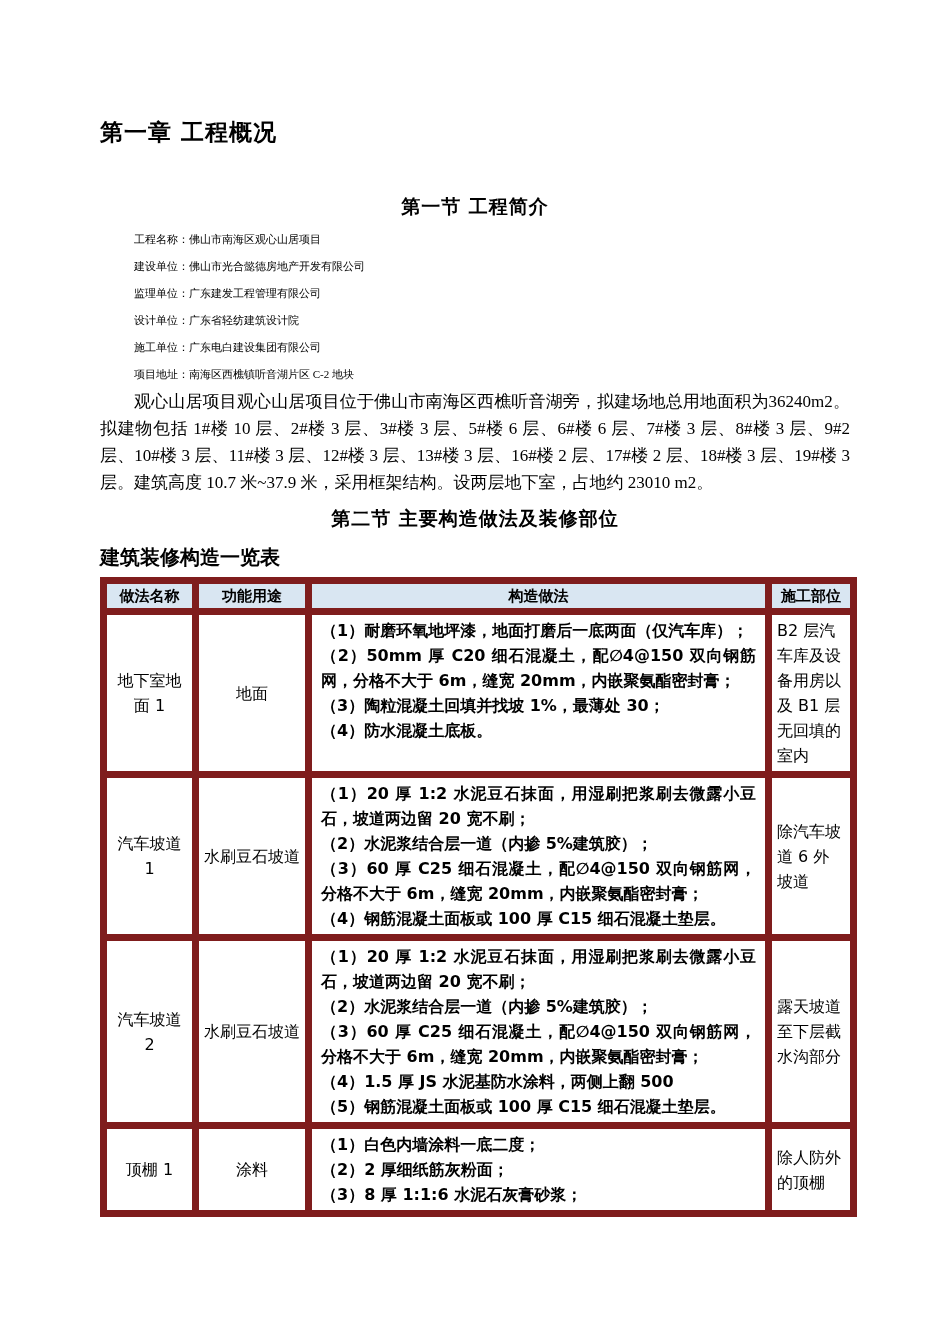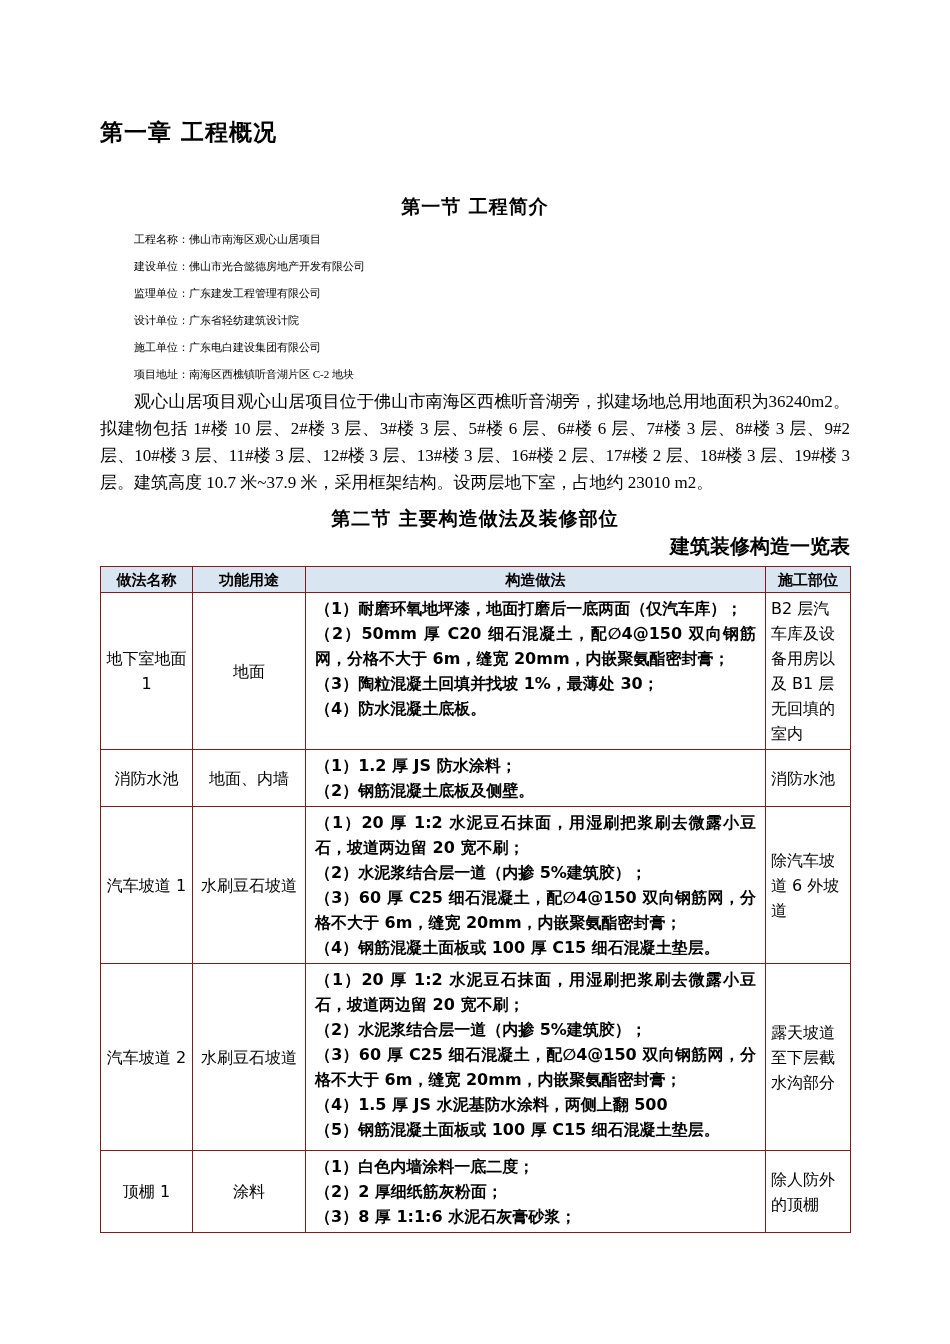--- a/index.html
+++ b/index.html
@@ -39,36 +39,36 @@
     padding-left:34px;
     font-family:Liberation Serif, serif;
   }
   .para {
     font-size:17px;
     line-height:27px;
     text-align:justify;
     text-indent:34px;
   }
   .table-title {
-    text-align:right;
+    text-align:left;
     font-family:"DejaVu Sans","Liberation Sans",sans-serif;
     font-weight:bold;
     font-size:20px;
     line-height:24px;
-    margin-top:4px;
+    margin-top:15px;
   }
   table.finish-table {
     margin-top:8px;
     width:750px;
     border-collapse:collapse;
     table-layout:fixed;
     font-family:"DejaVu Sans","Liberation Sans",sans-serif;
   }
   table.finish-table th, table.finish-table td {
-    border:1px solid #7f1d1d;
+    border:7px solid #7f1d1d;
   }
   table.finish-table th {
     background:#d9e6f2;
     font-size:15px;
     font-weight:bold;
     height:26px;
     text-align:center;
     line-height:24px;
   }
   table.finish-table td {
@@ -136,27 +136,20 @@
     <tbody>
       <tr style="height:125px">
         <td class="c-name">地下室地面 1</td>
         <td class="c-use">地面</td>
         <td class="c-method">（1）耐磨环氧地坪漆，地面打磨后一底两面（仅汽车库）；
 （2）50mm 厚 C20 细石混凝土，配∅4@150 双向钢筋网，分格不大于 6m，缝宽 20mm，内嵌聚氨酯密封膏；
 （3）陶粒混凝土回填并找坡 1%，最薄处 30；
 （4）防水混凝土底板。</td>
         <td class="c-loc">B2 层汽车库及设备用房以及 B1 层无回填的室内</td>
       </tr>
-      <tr style="height:54px">
-        <td class="c-name">消防水池</td>
-        <td class="c-use">地面、内墙</td>
-        <td class="c-method">（1）1.2 厚 JS 防水涂料；
-（2）钢筋混凝土底板及侧壁。</td>
-        <td class="c-loc">消防水池</td>
-      </tr>
       <tr style="height:156px">
         <td class="c-name">汽车坡道 1</td>
         <td class="c-use">水刷豆石坡道</td>
         <td class="c-method">（1）20 厚 1:2 水泥豆石抹面，用湿刷把浆刷去微露小豆石，坡道两边留 20 宽不刷；
 （2）水泥浆结合层一道（内掺 5%建筑胶）；
 （3）60 厚 C25 细石混凝土，配∅4@150 双向钢筋网，分格不大于 6m，缝宽 20mm，内嵌聚氨酯密封膏；
 （4）钢筋混凝土面板或 100 厚 C15 细石混凝土垫层。</td>
         <td class="c-loc">除汽车坡道 6 外坡道</td>
       </tr>
       <tr style="height:187px">

